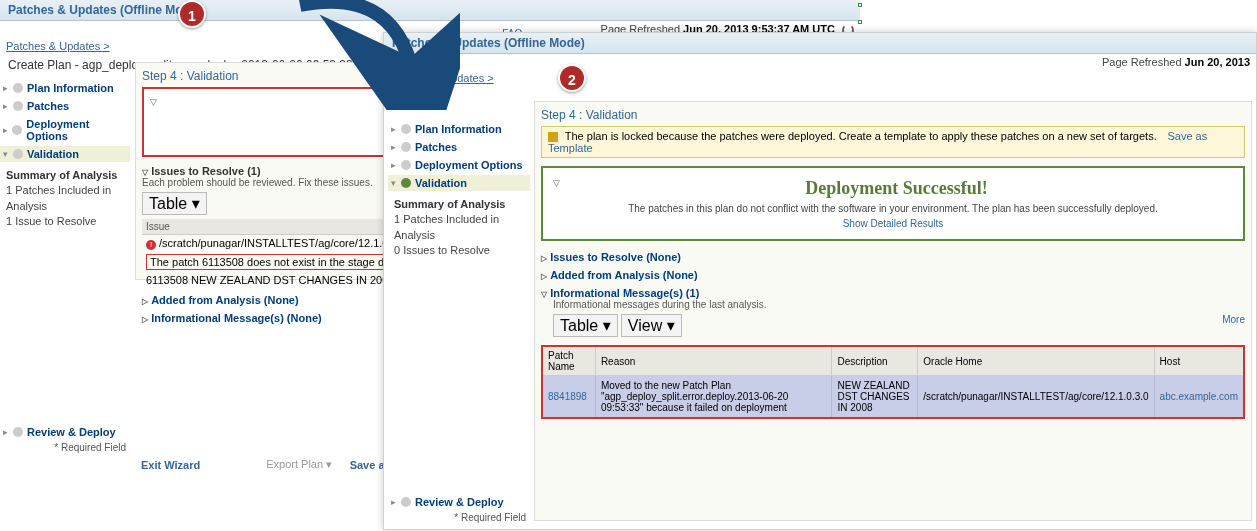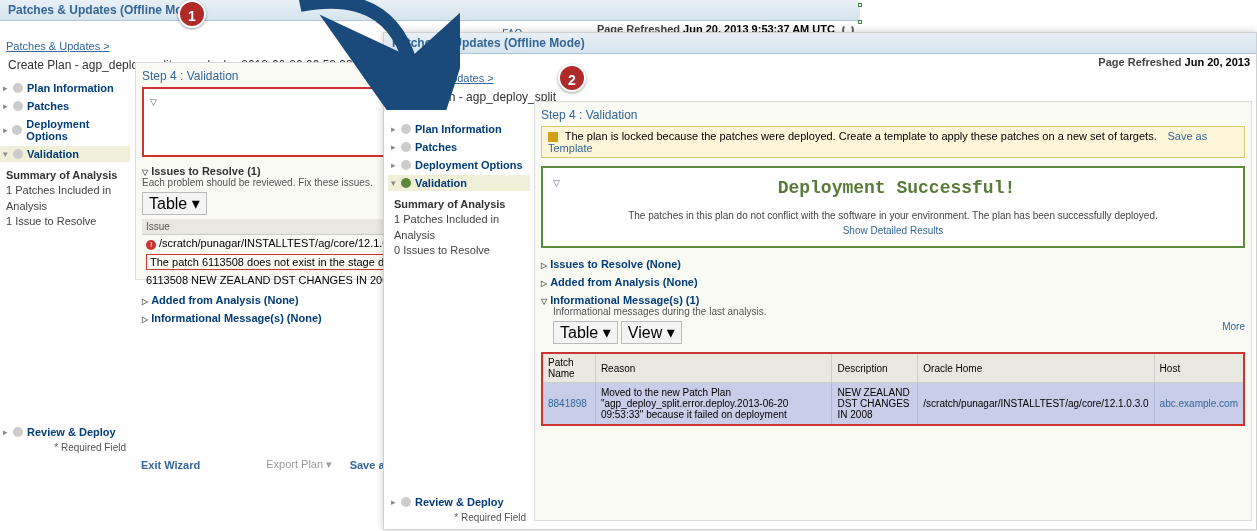--- a/index.html
+++ b/index.html
@@ -7,21 +7,21 @@
 
 .window { position: absolute; background: #fff; border: 1px solid #d0d0d0; }
 .win1 { left: 0; top: 0; width: 860px; height: 280px; border: none; }
 .win2 { left: 383px; top: 32px; width: 874px; height: 498px; background: #fff; box-shadow: 0 0 8px rgba(0,0,0,0.2); }
 
 .title-bar { background: linear-gradient(#e8f0f6, #d6e4ed); padding: 3px 8px; font-weight: bold; color: #336699; border-bottom: 1px solid #b0c4d4; }
 .title-bar .t { font-size: 12px; }
 
 .top-row { display: flex; justify-content: space-between; align-items: center; padding: 2px 6px; font-size: 10px; color: #555; }
 .breadcrumb { color: #336699; text-decoration: underline; cursor: pointer; }
-.page-ref { color: #444; font-weight: bold; }
+.page-ref { color: #444; }
 .page-ref b { color: #000; }
 .refresh-icon { display: inline-block; width: 12px; height: 12px; border: 2px solid #666; border-radius: 50%; border-top-color: transparent; vertical-align: middle; margin-left: 4px; }
 
 .sub-title { padding: 4px 8px; font-size: 12px; color: #333; }
 
 .left-nav { position: absolute; left: 0; top: 80px; width: 130px; }
 .nav-item { display: flex; align-items: center; padding: 2px 3px; margin-bottom: 2px; cursor: pointer; }
 .nav-item .arrow { width: 10px; font-size: 9px; color: #888; }
 .nav-item .bullet { width: 10px; height: 10px; border-radius: 50%; background: #ccc; margin-right: 4px; flex-shrink: 0; }
 .nav-item .label { color: #003d7a; font-weight: bold; }
@@ -56,21 +56,21 @@
 
 
 .w2-nav { position: absolute; left: 4px; top: 88px; width: 142px; }
 .w2-main { position: absolute; left: 150px; top: 68px; right: 4px; bottom: 8px; border: 1px solid #ddd; background: #fafaf5; padding: 6px; }
 
 .lock-bar { background: #fdf6d9; border: 1px solid #d8c96a; padding: 3px 6px; font-size: 10px; margin-bottom: 8px; }
 .lock-icon { display: inline-block; width: 10px; height: 10px; background: #d4a017; margin-right: 4px; vertical-align: middle; }
 .save-tmpl { color: #336699; margin-left: 8px; cursor: pointer; }
 
 .green-box { border: 2px solid #5a8a3a; background: #fff; padding: 10px; text-align: center; margin-bottom: 10px; }
-.green-box h2 { color: #5a7a3a; font-size: 18px; font-family: Liberation Mono, monospace; font-weight: bold; margin-bottom: 12px; }
+.green-box h2 { color: #5a7a3a; font-size: 18px; font-family: Liberation Serif, serif; font-weight: bold; margin-bottom: 4px; }
 .green-box p { font-size: 10px; color: #444; }
 .green-box .show-link { color: #336699; font-size: 10px; margin-top: 4px; display: inline-block; cursor: pointer; }
 
 .info-table { width: 100%; border-collapse: collapse; margin-top: 4px; border: 2px solid #c33; padding-left: 48px; }
 .info-table th { background: #e8e8e0; padding: 3px 5px; font-size: 10px; text-align: left; font-weight: normal; border: 1px solid #ccc; }
 .info-row td { background: #c8cee8; padding: 4px 5px; font-size: 10px; border: 1px solid #b0b8d8; }
 .info-row .pl { color: #336699; cursor: pointer; }
 .undo-link { float: right; color: #336699; font-size: 10px; cursor: pointer; }
 
 .badge { position: absolute; width: 28px; height: 28px; background: #b02a2a; border: 2px solid #fff; border-radius: 50%; color: #fff; text-align: center; line-height: 28px; font-size: 14px; font-weight: bold; box-shadow: 0 1px 3px rgba(0,0,0,0.4); z-index: 50; }
@@ -187,21 +187,20 @@
   <div class="top-row">
     <span></span>
     <span class="page-ref">
       <span>Page Refreshed</span>
       <b>Jun 20, 2013</b>
     </span>
   </div>
   <div style="padding:2px 6px;">
     <span class="breadcrumb">Patches &amp; Updates &gt;</span>
   </div>
-  <div class="sub-title">Create Plan - agp_deploy_split</div>
 
   <div class="w2-nav">
     <div class="nav-item">
         <span class="arrow">▸</span>
         <span class="bullet"></span>
         <span class="label">Plan Information</span>
       </div>
     <div class="nav-item">
         <span class="arrow">▸</span>
         <span class="bullet"></span>

